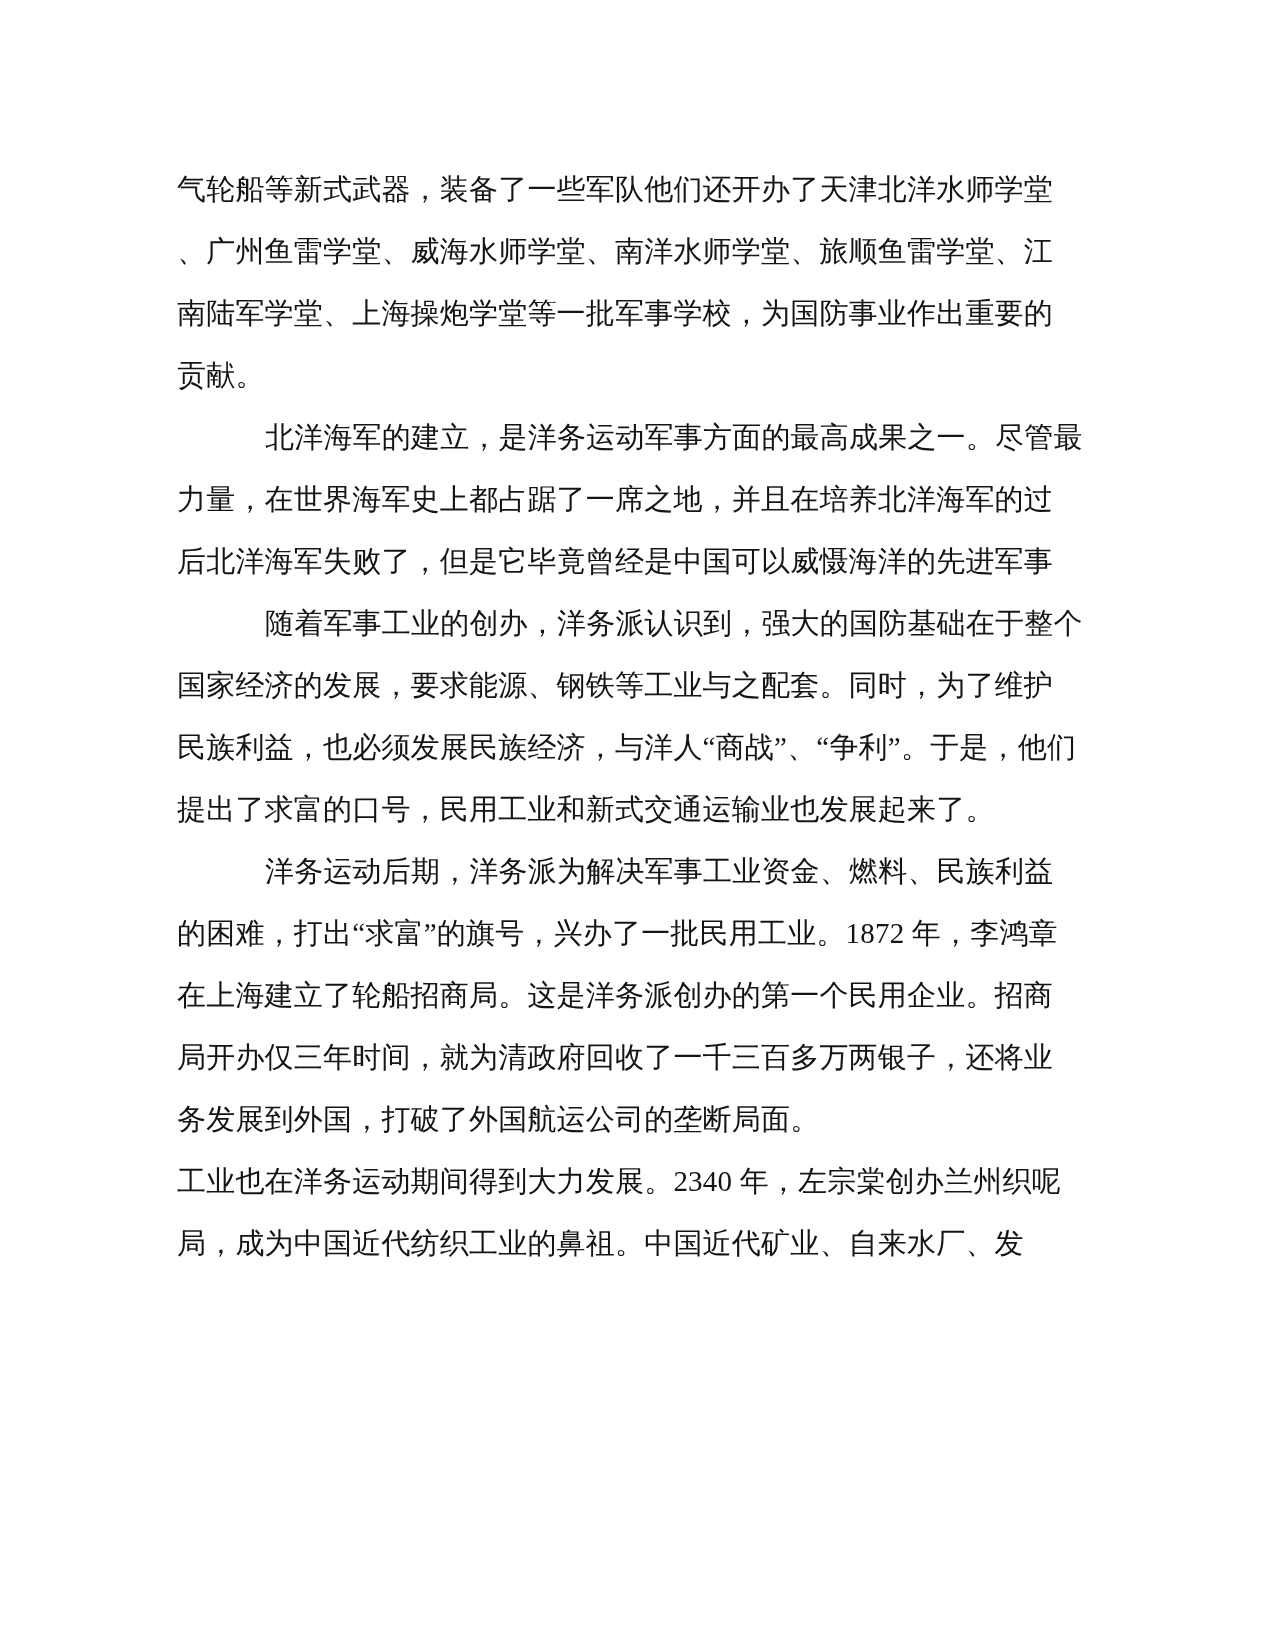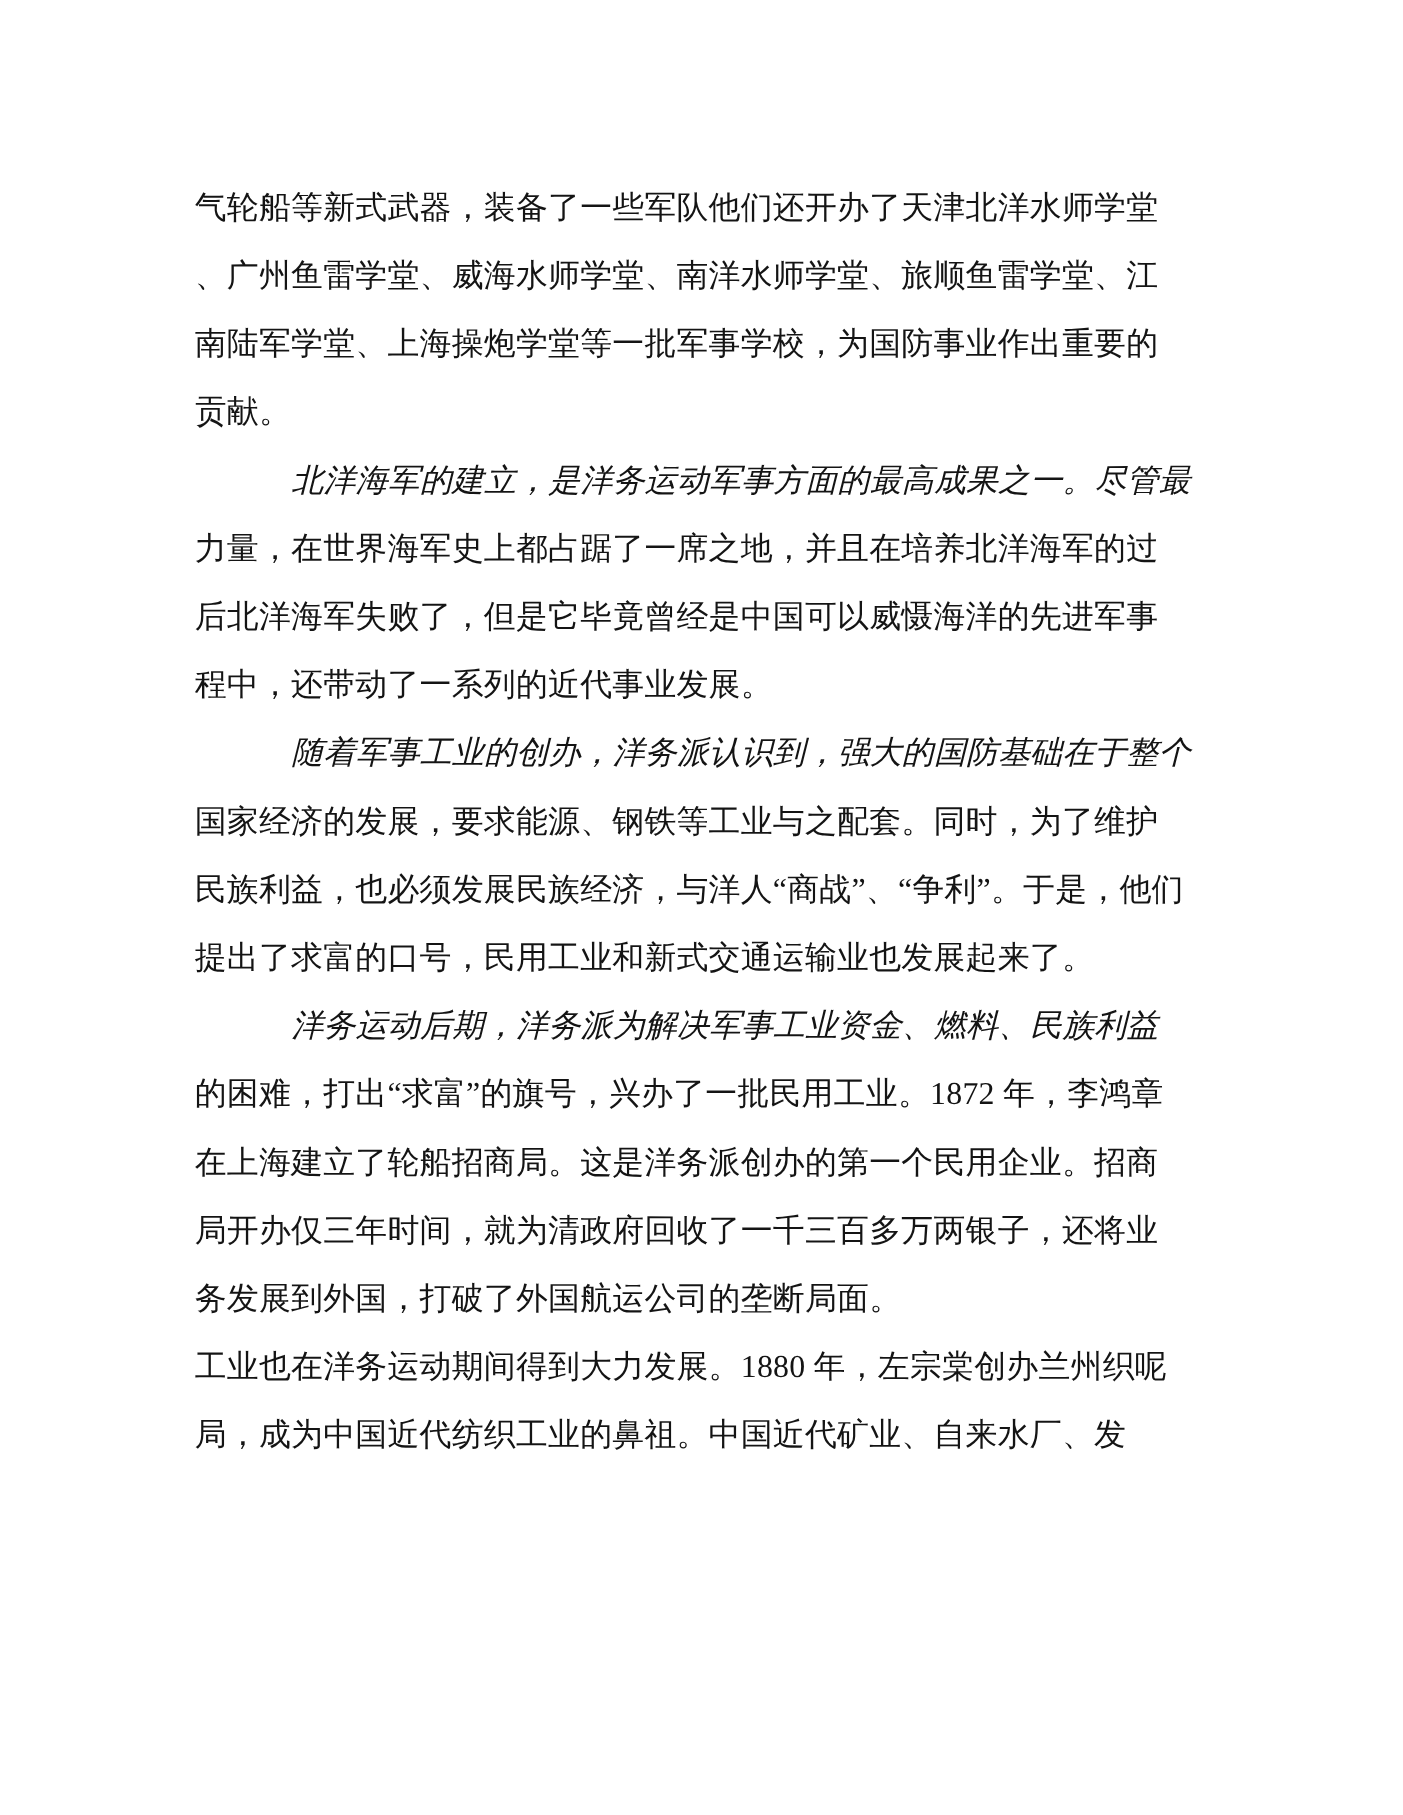--- a/index.html
+++ b/index.html
@@ -36,51 +36,49 @@
     height: 62px;
     line-height: 62px;
     font-size: 29px;
     letter-spacing: 0.2px;
     white-space: nowrap;
     text-align: left;
     font-weight: 400;
   }
   .line.indent {
     padding-left: 88px;
-    font-style: italic;
   }
 </style>
 </head>
 <body>
 
 <div class="page">
   <div class="text-block">
       <div class="paragraph">
         <div class="line">气轮船等新式武器，装备了一些军队他们还开办了天津北洋水师学堂</div>
         <div class="line">、广州鱼雷学堂、威海水师学堂、南洋水师学堂、旅顺鱼雷学堂、江</div>
         <div class="line">南陆军学堂、上海操炮学堂等一批军事学校，为国防事业作出重要的</div>
         <div class="line">贡献。</div>
       </div>
       <div class="paragraph">
         <div class="line indent">北洋海军的建立，是洋务运动军事方面的最高成果之一。尽管最</div>
         <div class="line">力量，在世界海军史上都占踞了一席之地，并且在培养北洋海军的过</div>
         <div class="line">后北洋海军失败了，但是它毕竟曾经是中国可以威慑海洋的先进军事</div>
-        <div class="line">程中，还带动了一系列的近代事业发展。</div>
       </div>
       <div class="paragraph">
         <div class="line indent">随着军事工业的创办，洋务派认识到，强大的国防基础在于整个</div>
         <div class="line">国家经济的发展，要求能源、钢铁等工业与之配套。同时，为了维护</div>
         <div class="line">民族利益，也必须发展民族经济，与洋人“商战”、“争利”。于是，他们</div>
         <div class="line">提出了求富的口号，民用工业和新式交通运输业也发展起来了。</div>
       </div>
       <div class="paragraph">
         <div class="line indent">洋务运动后期，洋务派为解决军事工业资金、燃料、民族利益</div>
         <div class="line">的困难，打出“求富”的旗号，兴办了一批民用工业。1872 年，李鸿章</div>
         <div class="line">在上海建立了轮船招商局。这是洋务派创办的第一个民用企业。招商</div>
         <div class="line">局开办仅三年时间，就为清政府回收了一千三百多万两银子，还将业</div>
         <div class="line">务发展到外国，打破了外国航运公司的垄断局面。</div>
       </div>
       <div class="paragraph">
-        <div class="line">工业也在洋务运动期间得到大力发展。1880 年，左宗棠创办兰州织呢</div>
+        <div class="line">工业也在洋务运动期间得到大力发展。2340 年，左宗棠创办兰州织呢</div>
         <div class="line">局，成为中国近代纺织工业的鼻祖。中国近代矿业、自来水厂、发</div>
       </div>
     </div>
 </div>
 
 </body></html>

